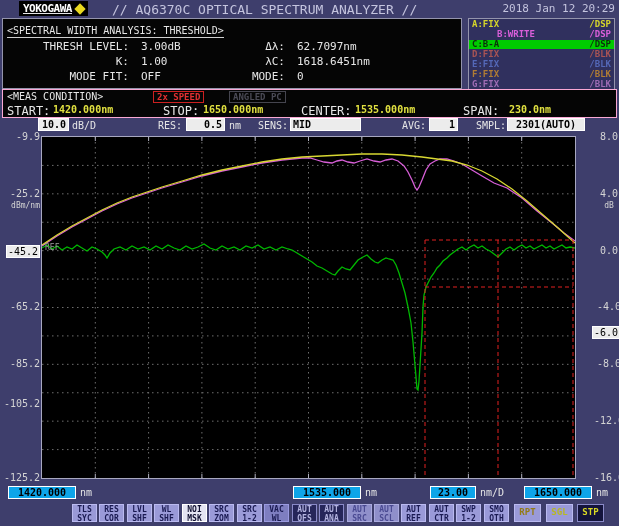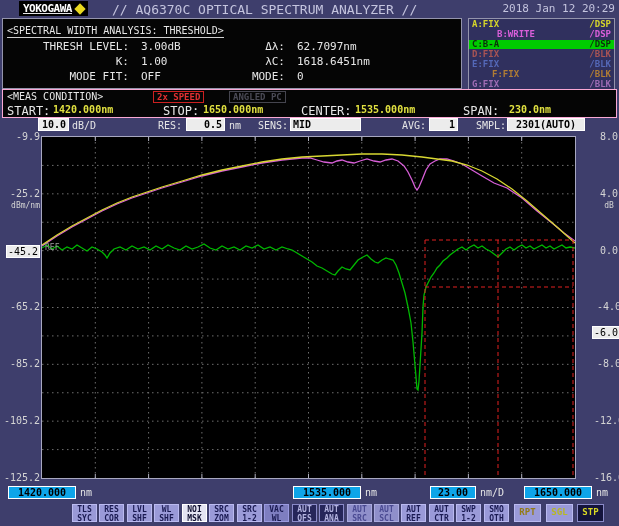--- a/index.html
+++ b/index.html
@@ -107,21 +107,21 @@
       <span>/DSP</span>
     </div>
     <div class="trace-row" style="color: rgb(168, 84, 84);">
       <span>D:FIX</span>
       <span>/BLK</span>
     </div>
     <div class="trace-row" style="color: rgb(84, 104, 184);">
       <span>E:FIX</span>
       <span>/BLK</span>
     </div>
-    <div class="trace-row" style="color: rgb(176, 124, 52); margin-left: 20px;">
+    <div class="trace-row" style="color: rgb(176, 124, 52);">
       <span>F:FIX</span>
       <span>/BLK</span>
     </div>
     <div class="trace-row" style="color: rgb(158, 108, 180);">
       <span>G:FIX</span>
       <span>/BLK</span>
     </div>
   </div>
 
 <div class="abs" id="measbar">
@@ -202,21 +202,21 @@
         <line x1="383" y1="150" x2="531" y2="150" stroke="#e02020" stroke-dasharray="4 3" stroke-width="1"></line>
       </g>
       <text x="3" y="113" fill="#9a9a9a" font-size="8" font-family="DejaVu Sans Mono, monospace">REF</text>
     </svg></div>
 <div id="left-axis">
     <div class="abs yl" style="top: 131px;">-9.9</div>
     <div class="abs yl" style="top: 188px;">-25.2</div>
     <div class="abs yl" style="top: 245px;"><span class="inv">-45.2</span></div>
     <div class="abs yl" style="top: 301px;">-65.2</div>
     <div class="abs yl" style="top: 358px;">-85.2</div>
-    <div class="abs yl" style="top: 415px;">-105.2</div>
+    <div class="abs yl" style="top: 398px;">-105.2</div>
     <div class="abs yl" style="top: 472px;">-125.2</div>
     <div class="abs yl axunit" style="top: 200px;">dBm/nm</div>
   </div>
 <div id="right-axis">
     <div class="abs yr" style="top: 131px; text-align: center;">8.0</div>
     <div class="abs yr" style="top: 188px; text-align: center;">4.0</div>
     <div class="abs yr" style="top: 245px; text-align: center;">0.0</div>
     <div class="abs yr" style="top: 301px; text-align: center;">-4.0</div>
     <div class="abs yr" style="top: 358px; text-align: center;">-8.0</div>
     <div class="abs yr" style="top: 415px; text-align: center;">-12.0</div>

